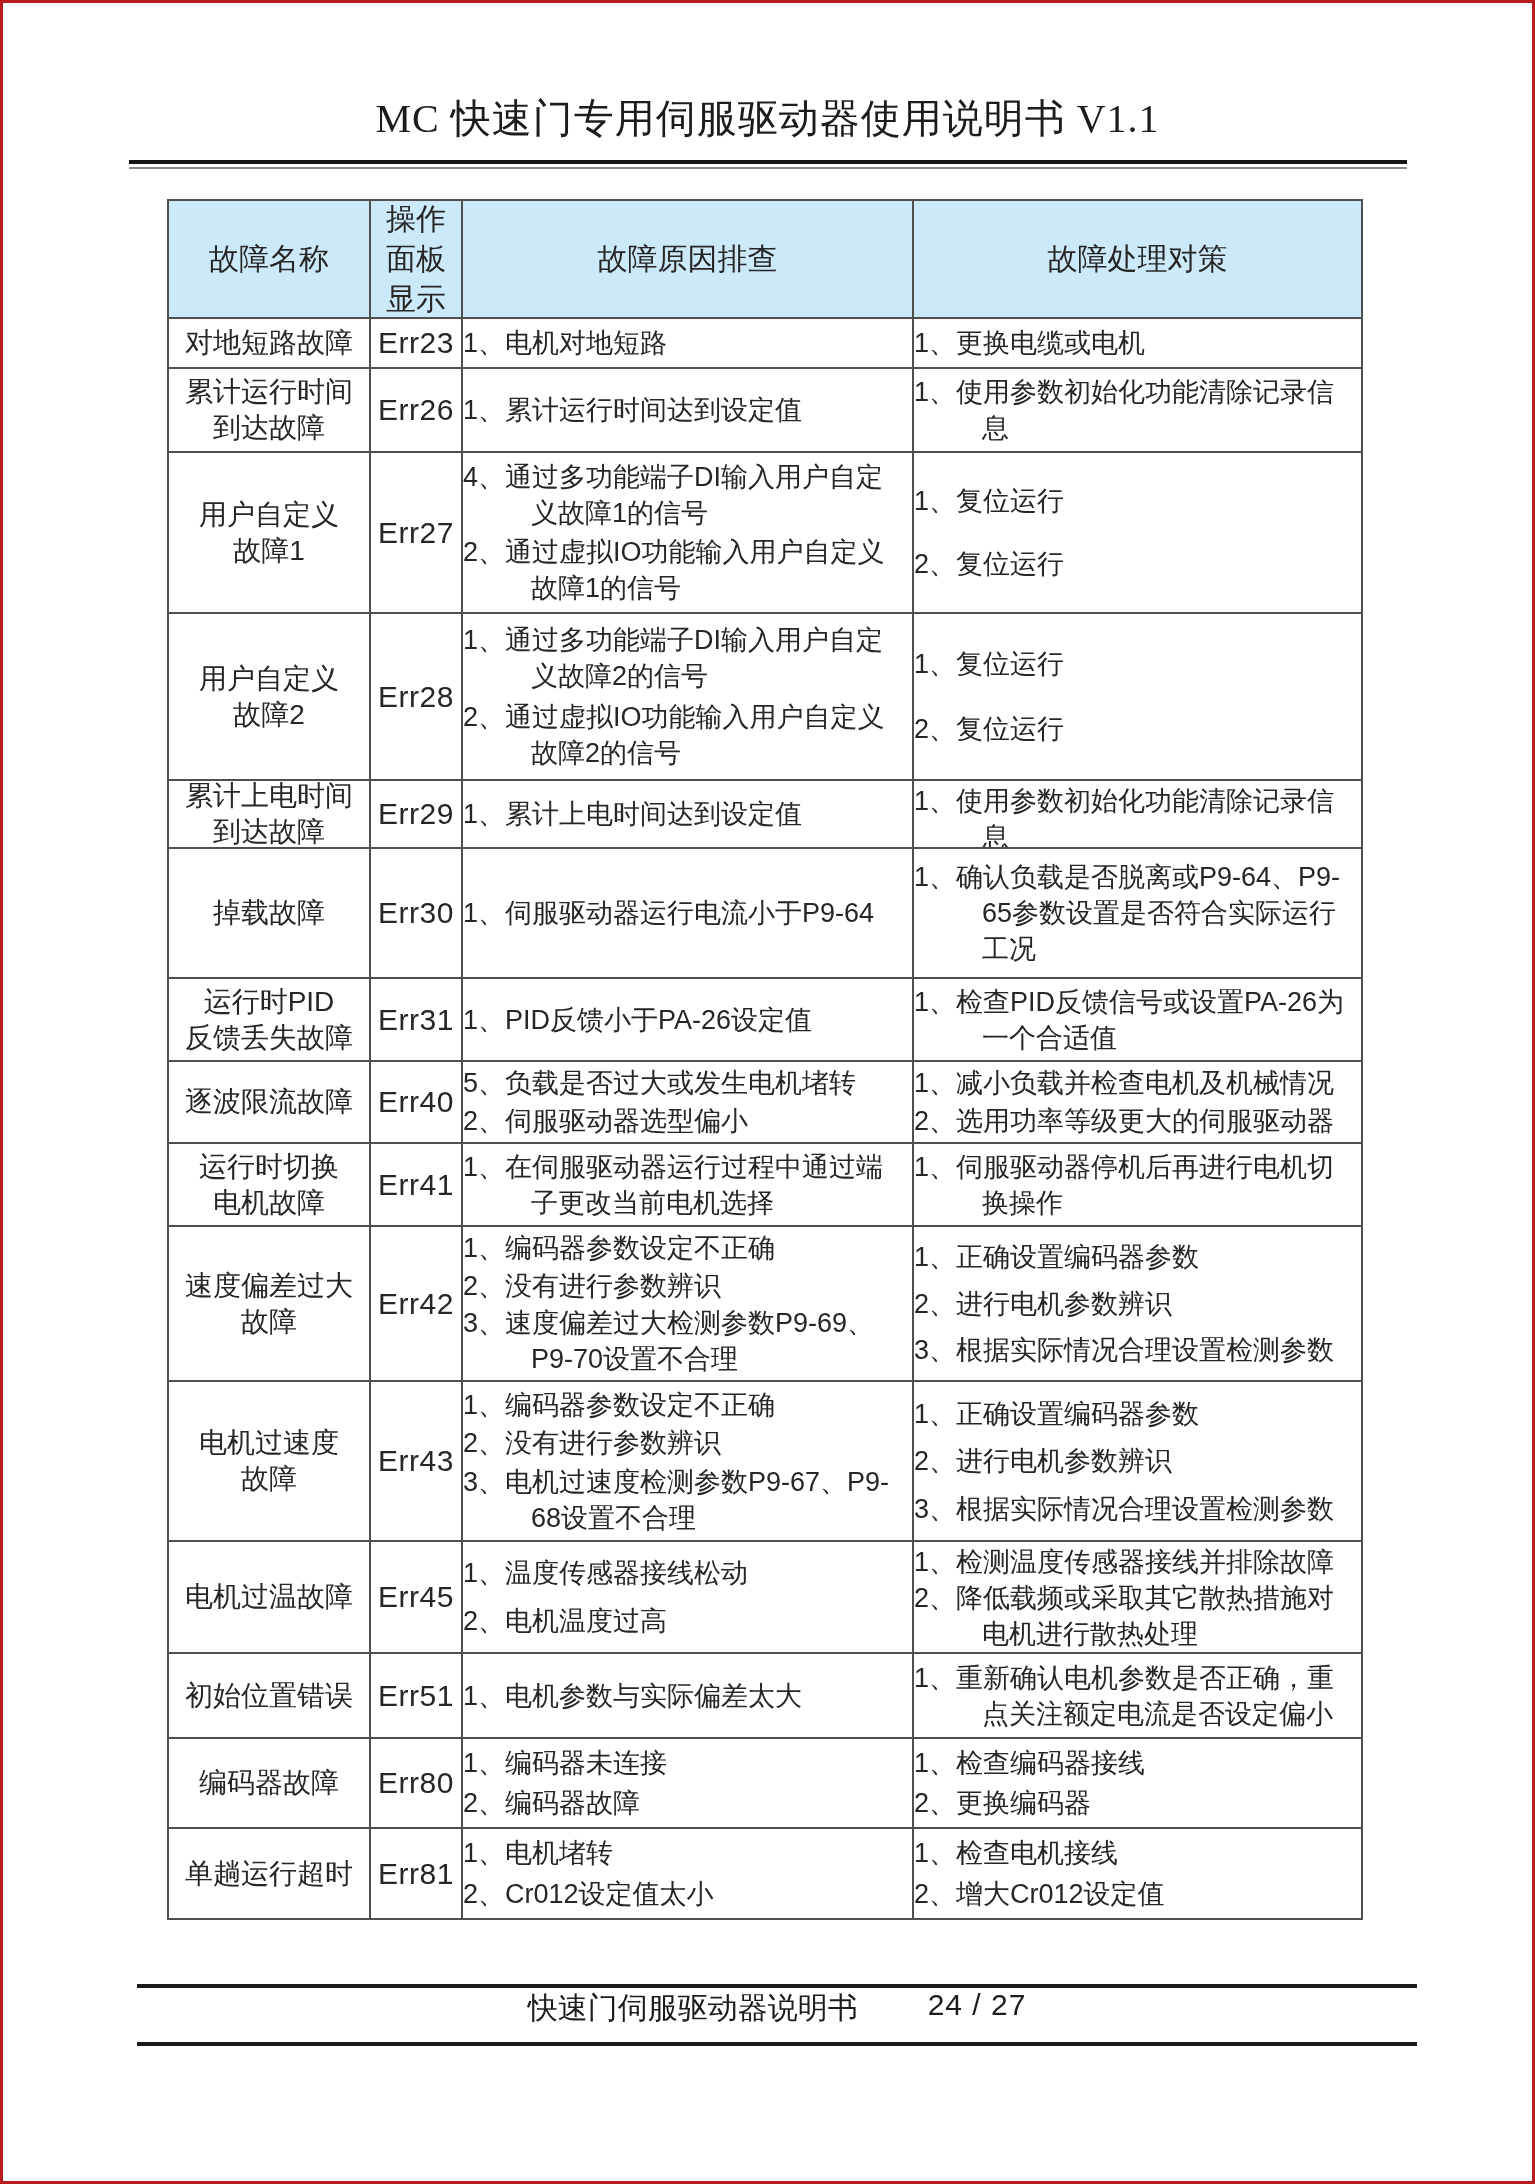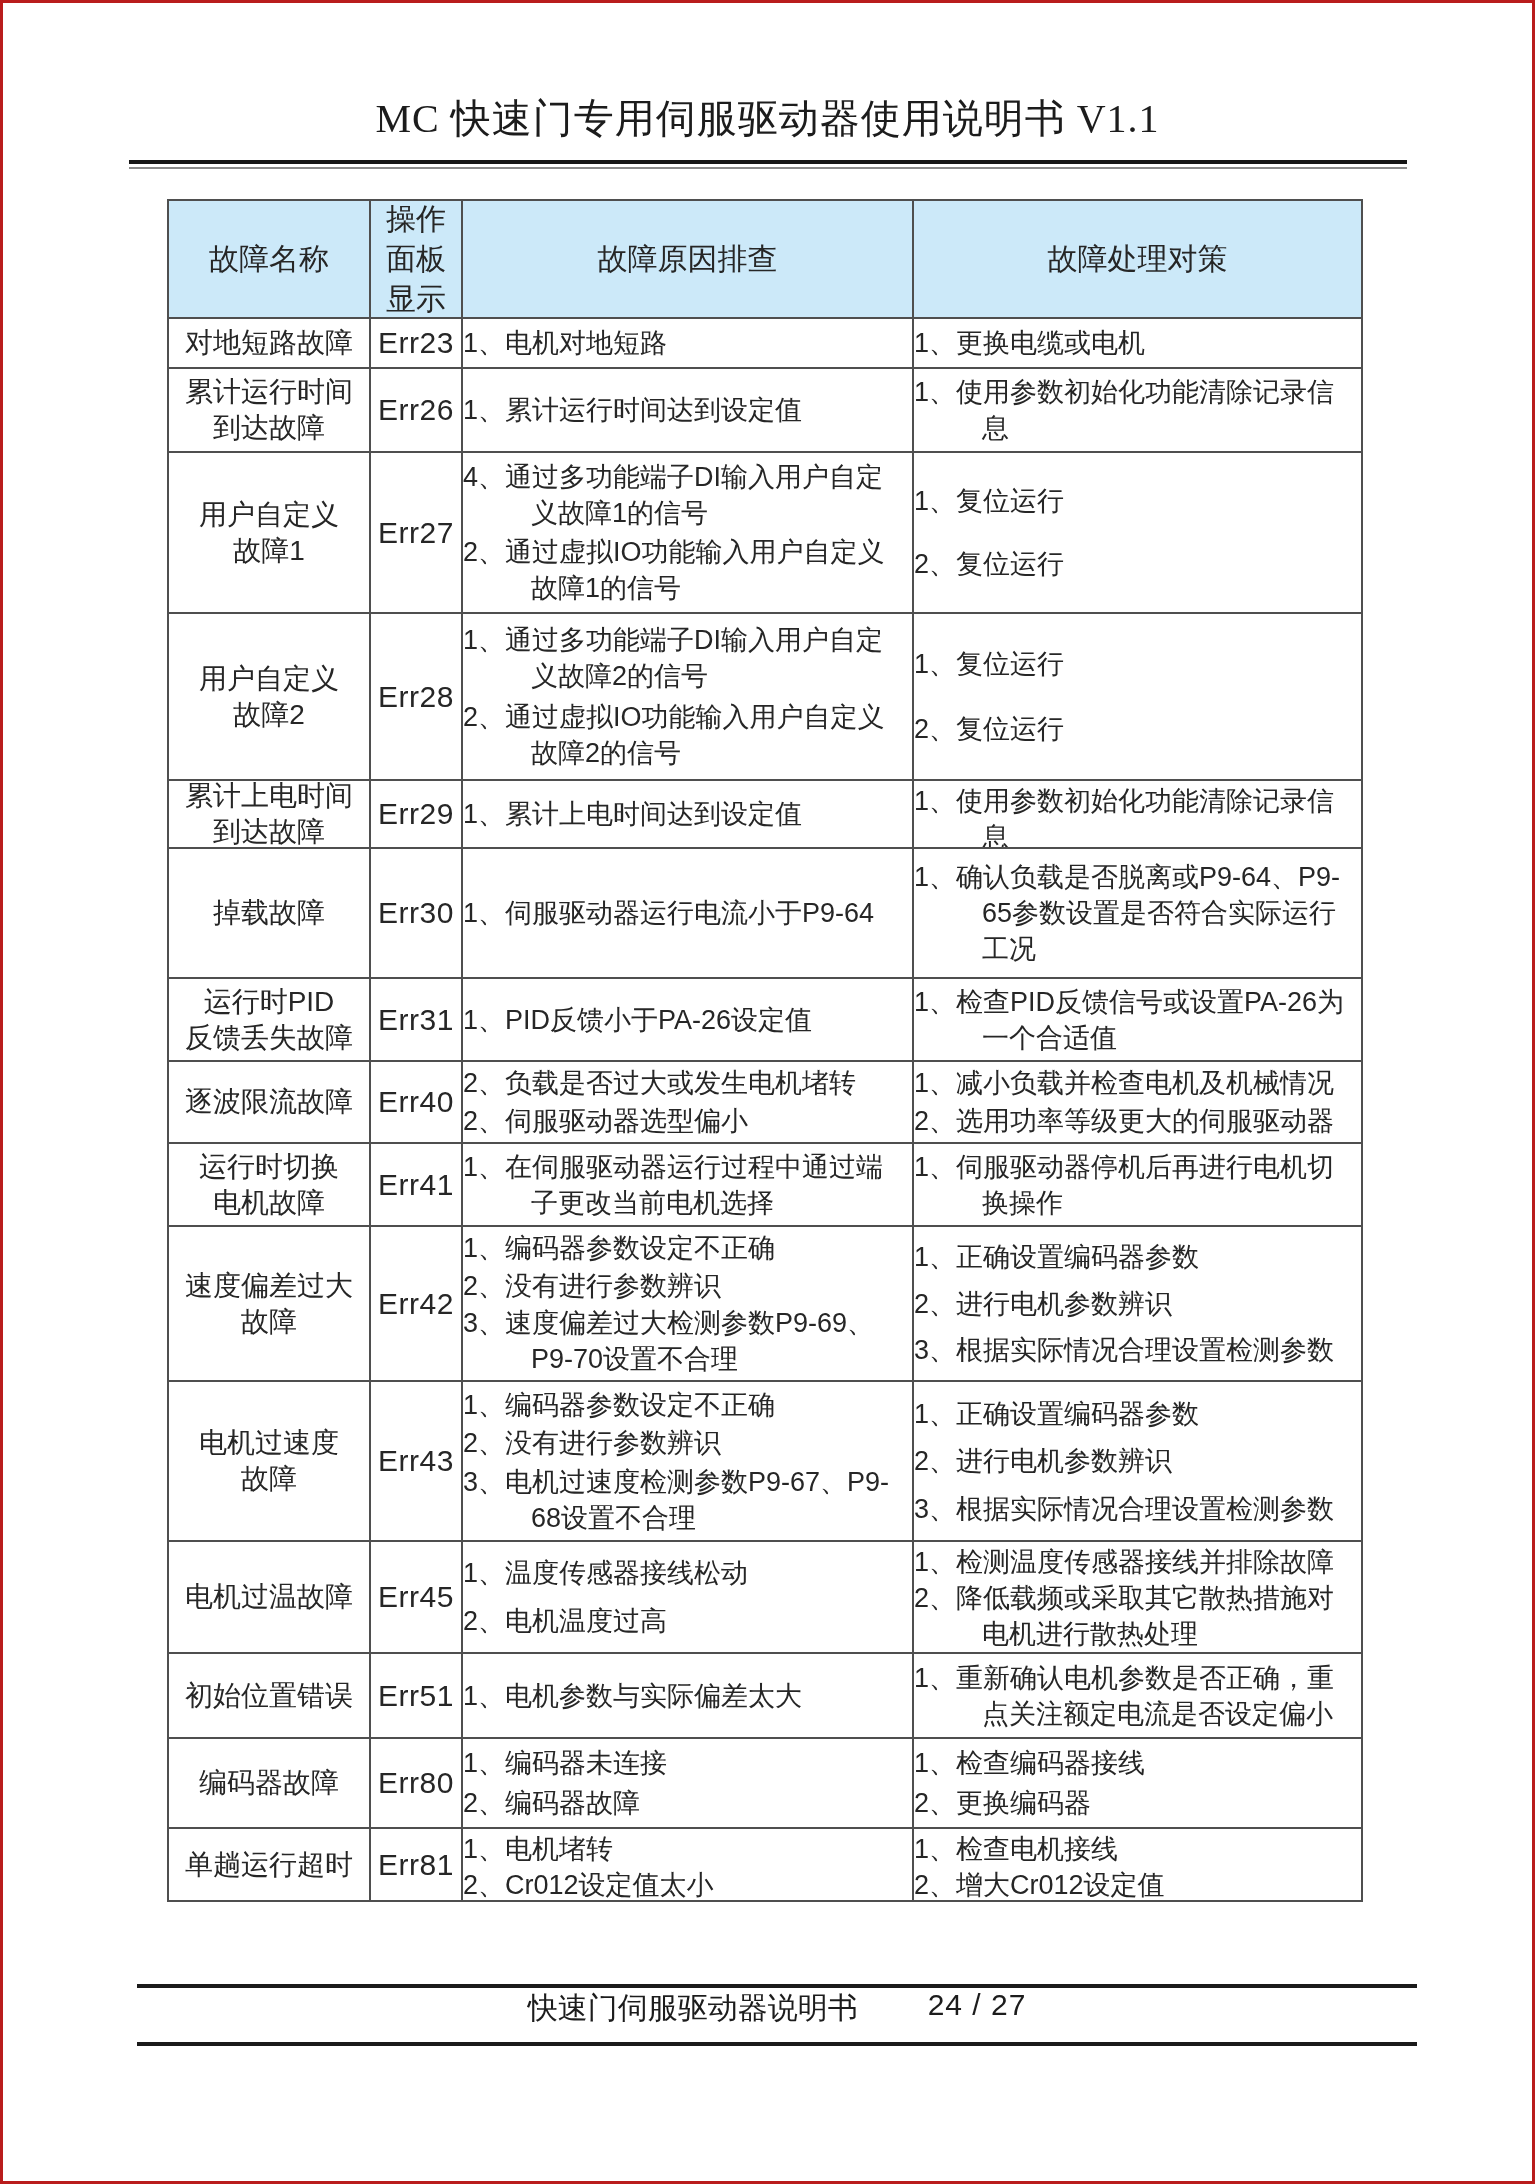--- a/index.html
+++ b/index.html
@@ -200,21 +200,21 @@
       </div>
       <div class="cell list">
         <div class="item">1、检查PID反馈信号或设置PA-26为一个合适值</div>
       </div>
     </div>
 
     <div class="row" style="height:82px">
       <div class="cell name">逐波限流故障</div>
       <div class="cell code">Err40</div>
       <div class="cell list">
-        <div class="item">2、负载是否过大或发生电机堵转</div>
+        <div class="item">5、负载是否过大或发生电机堵转</div>
         <div class="item">2、伺服驱动器选型偏小</div>
       </div>
       <div class="cell list">
         <div class="item">1、减小负载并检查电机及机械情况</div>
         <div class="item">2、选用功率等级更大的伺服驱动器</div>
       </div>
     </div>
 
     <div class="row" style="height:83px">
       <div class="cell name">运行时切换
@@ -290,21 +290,21 @@
       <div class="cell list">
         <div class="item">1、编码器未连接</div>
         <div class="item">2、编码器故障</div>
       </div>
       <div class="cell list">
         <div class="item">1、检查编码器接线</div>
         <div class="item">2、更换编码器</div>
       </div>
     </div>
 
-    <div class="row" style="height:73px">
+    <div class="row" style="height:91px">
       <div class="cell name">单趟运行超时</div>
       <div class="cell code">Err81</div>
       <div class="cell list">
         <div class="item">1、电机堵转</div>
         <div class="item">2、Cr012设定值太小</div>
       </div>
       <div class="cell list">
         <div class="item">1、检查电机接线</div>
         <div class="item">2、增大Cr012设定值</div>
       </div>

